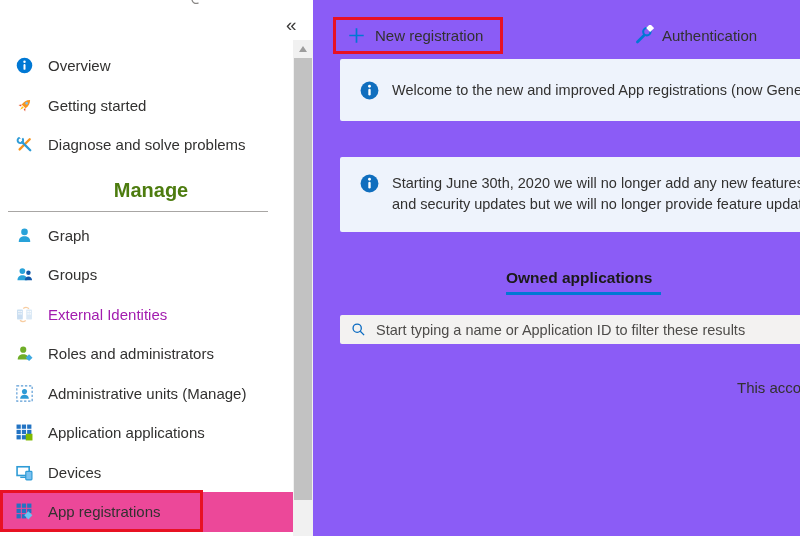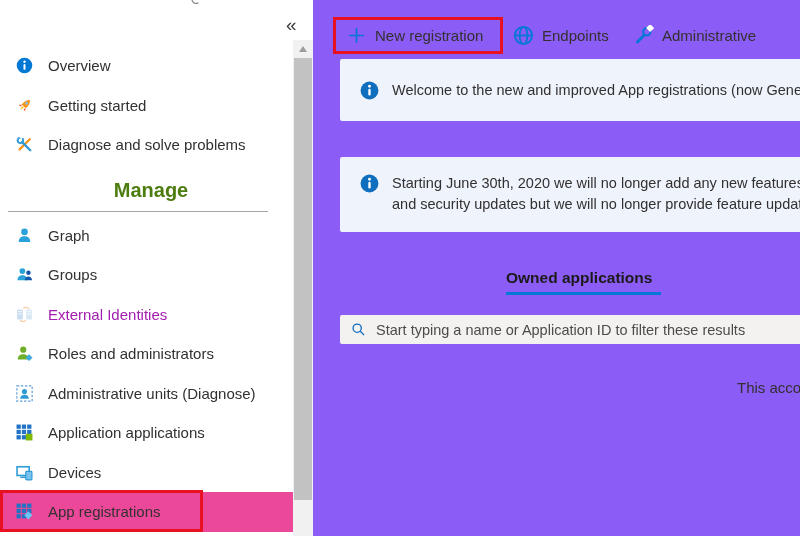--- a/index.html
+++ b/index.html
@@ -146,21 +146,21 @@
       </svg>
       <span class="nav-label">Roles and administrators</span>
     </div>
 
     <div class="nav-item">
       <svg class="ico" viewBox="0 0 16 16">
         <rect x="0.8" y="0.8" width="14.4" height="14.4" fill="none" stroke="#5a9bd5" stroke-width="1.1" stroke-dasharray="2.2 1.6"></rect>
         <circle cx="8" cy="6.2" r="2.4" fill="#2e9bd6"></circle>
         <path d="M3.9 13 C3.9 10.4 5.8 9.2 8 9.2 C10.2 9.2 12.1 10.4 12.1 13 Z" fill="#2e9bd6"></path>
       </svg>
-      <span class="nav-label">Administrative units (Diagnose)</span>
+      <span class="nav-label">Administrative units (Manage)</span>
     </div>
 
     <div class="nav-item">
       <svg class="ico" viewBox="0 0 16 16">
         <g fill="#2273c3">
           <rect x="0.5" y="0.5" width="4" height="4"></rect>
             <rect x="5.5" y="0.5" width="4" height="4"></rect>
             <rect x="10.5" y="0.5" width="4" height="4"></rect>
           <rect x="0.5" y="5.5" width="4" height="4"></rect>
             <rect x="5.5" y="5.5" width="4" height="4"></rect>
@@ -213,36 +213,28 @@
 
 <div class="main">
 
   <div class="cmd-btn" id="btn-newreg">
     <svg class="ico" width="17" height="17" viewBox="0 0 16 16">
       <path d="M8 1.2 V14.8 M1.2 8 H14.8" stroke="#0078d4" stroke-width="1.6" fill="none"></path>
     </svg>
     <span>New registration</span>
   </div>
 
-  <div class="cmd-btn" id="btn-endpoints">
-    <svg class="ico" width="21" height="21" viewBox="0 0 20 20">
-      <circle cx="10" cy="10" r="8.2" fill="none" stroke="#0078d4" stroke-width="1.7"></circle>
-      <ellipse cx="10" cy="10" rx="3.7" ry="8.2" fill="none" stroke="#0078d4" stroke-width="1.7"></ellipse>
-      <path d="M1.8 10 H18.2" stroke="#0078d4" stroke-width="1.7"></path>
-    </svg>
-    <span>Endpoints</span>
-  </div>
 
   <div class="cmd-btn" id="btn-troubleshooting">
     <svg class="ico" width="21" height="21" viewBox="0 0 20 20">
       <path d="M4.2 16.2 L10.6 9.8" stroke="#0078d4" stroke-width="2.6" stroke-linecap="round"></path>
       <circle cx="13.2" cy="6.4" r="3.5" fill="none" stroke="#0078d4" stroke-width="2"></circle>
       <rect x="13.6" y="0.2" width="5.4" height="5.4" fill="#fff" transform="rotate(45 16.3 2.9)"></rect>
     </svg>
-    <span>Administrative</span>
+    <span>Authentication</span>
   </div>
 
   <div class="annotation-box" style="left:20px;top:17px;width:170px;height:37px;"></div>
 
   <div class="banner" id="banner1">
     <svg class="ico" viewBox="0 0 16 16">
       <circle cx="8" cy="8" r="7.5" fill="#106ebe"></circle>
       <circle cx="8" cy="4.4" r="1.2" fill="#fff"></circle>
       <rect x="7" y="6.6" width="2" height="5.6" rx="1" fill="#fff"></rect>
     </svg>

